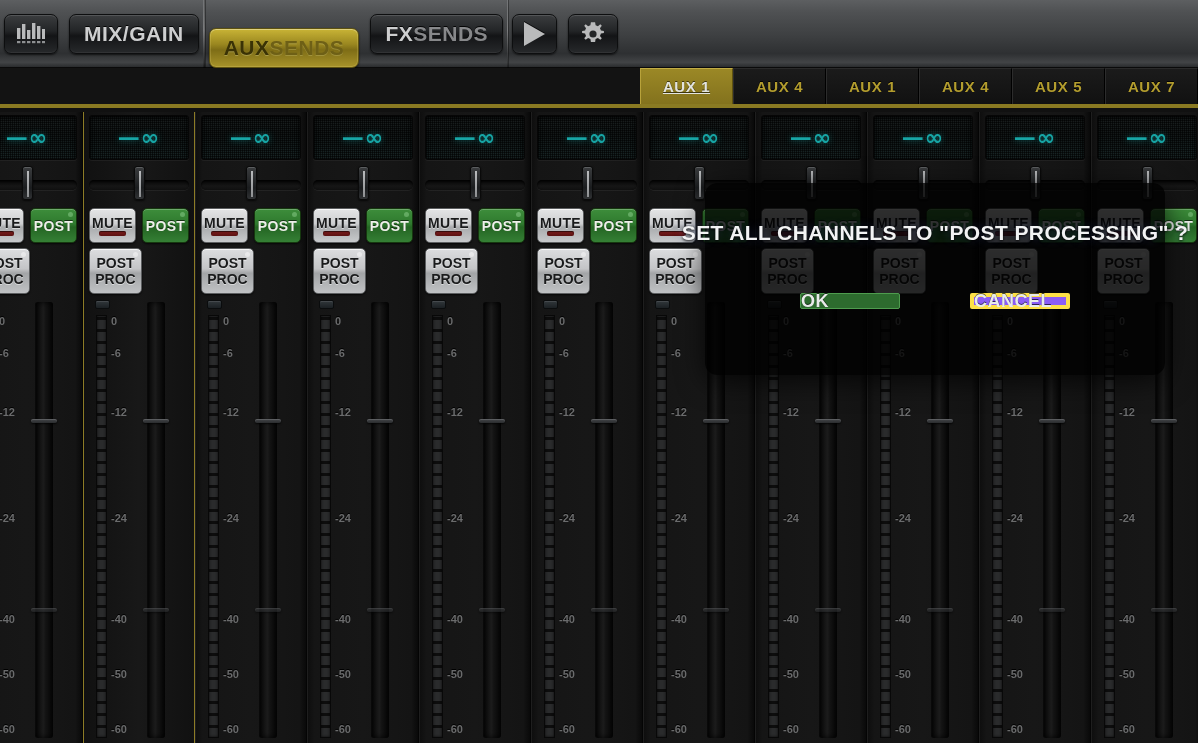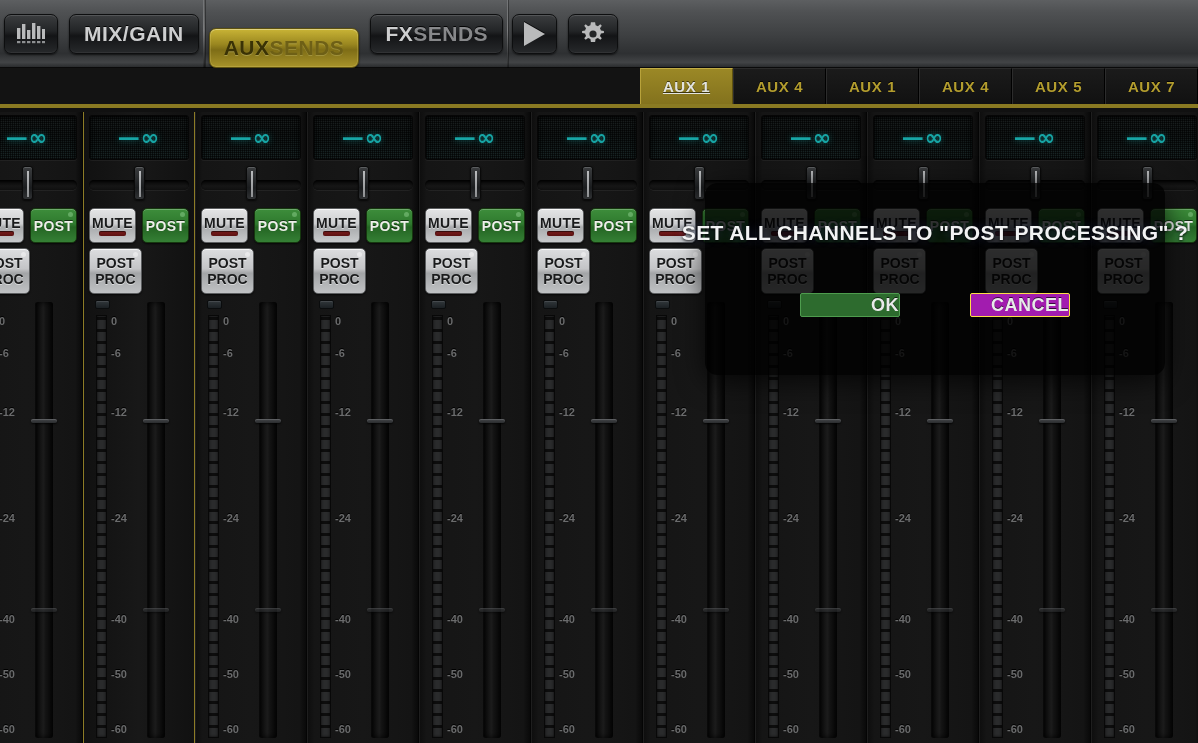--- a/index.html
+++ b/index.html
@@ -230,28 +230,28 @@
   }
   .modal-title{
     margin-top:38px;
     color:#f2f3f4; font-size:21px; font-weight:bold; letter-spacing:.4px;
     text-shadow:0 1px 3px rgba(0,0,0,.95), 0 0 10px rgba(120,150,255,.25);
     white-space:nowrap;
     font-family:"Liberation Sans", sans-serif;
   }
   .modal-btns{ display:flex; gap:70px; margin-top:48px; }
   .mbtn{
-    width:100px; height:24px; border-radius:2px;
-    display:flex; align-items:center; justify-content:flex-end;
+    width:100px; height:16px; border-radius:2px;
+    display:flex; align-items:center; justify-content:flex-start;
     font-size:18px; font-weight:bold; letter-spacing:.5px;
     color:#e9eaea; text-shadow:0 -1px 0 rgba(0,0,0,.65);
     cursor:pointer;
   }
   .mbtn.ok{ background:#2d6b2e; border:1px solid #4e9c4e; }
-  .mbtn.cancel{ background:#a21caf; border:1px solid #fde047; }
+  .mbtn.cancel{ background:#8b5cf6; border:4px solid #fde047; }
 </style>
 </head>
 <body>
 
 <div id="app">
 
   <div class="toolbar">
 
     <div class="tb-group">
       <div class="btn icon-only">

